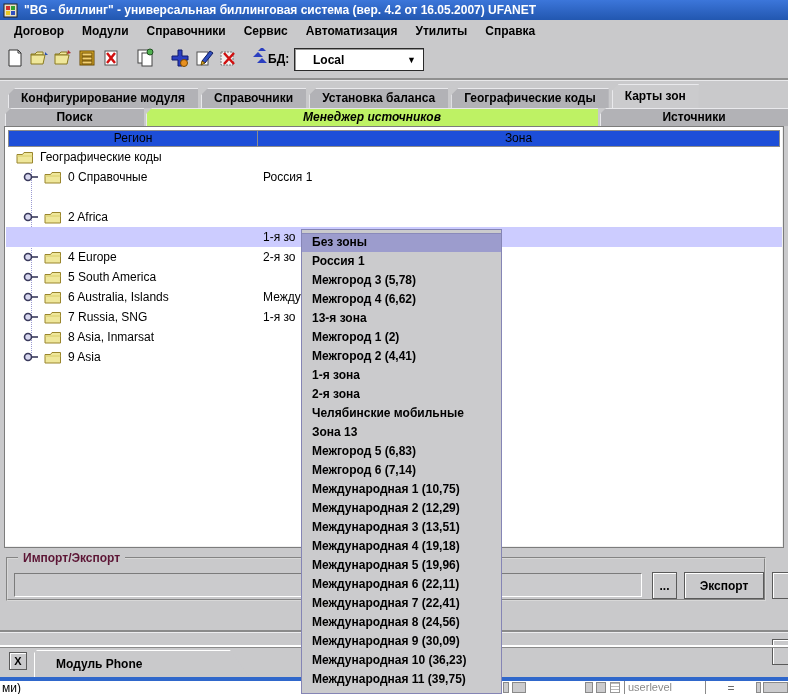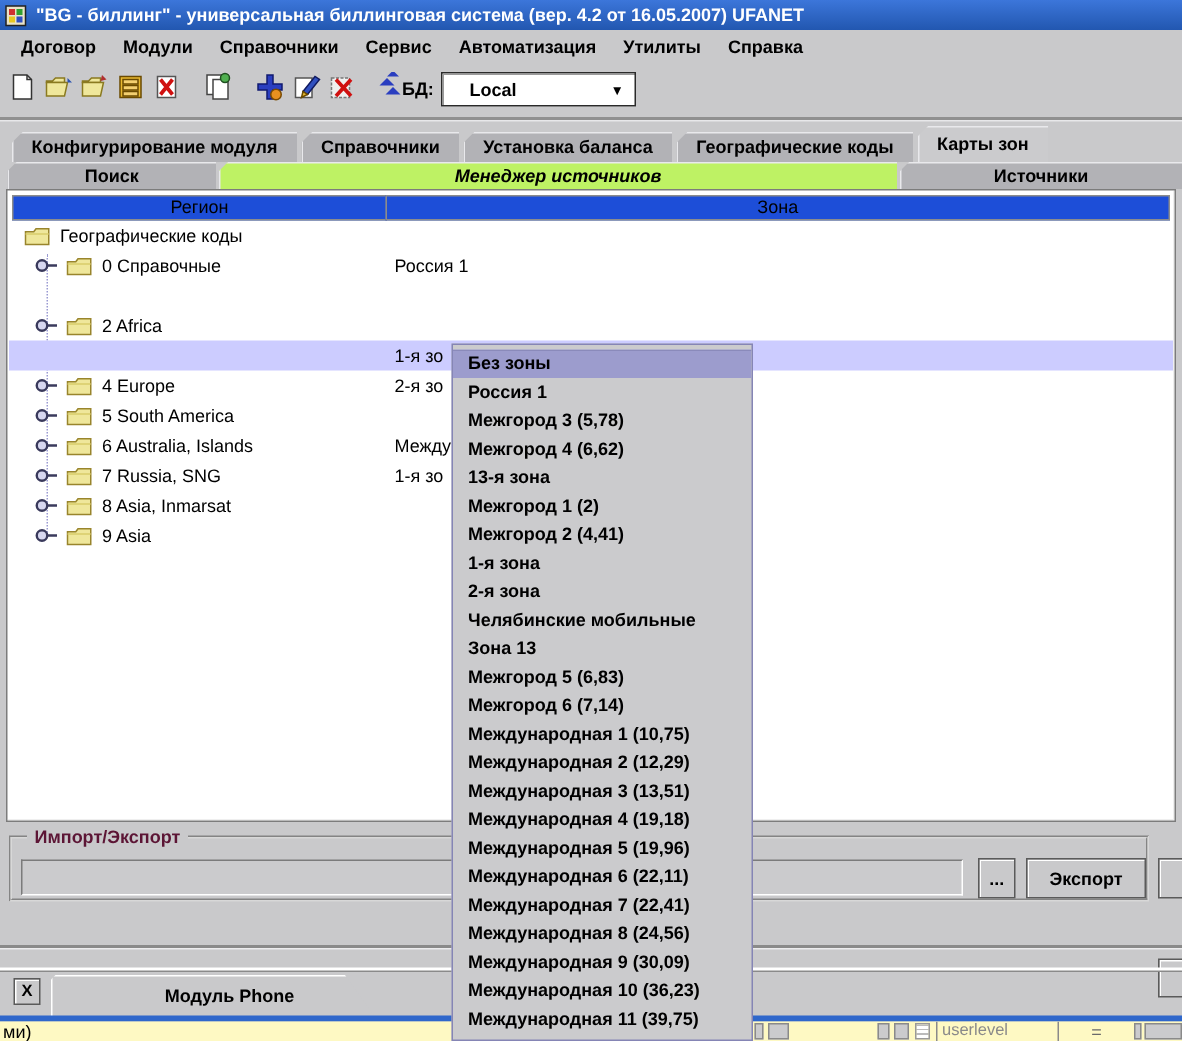--- a/index.html
+++ b/index.html
@@ -74,23 +74,23 @@
   .edge-btn2{left:772px;top:639px;width:26px;height:26px;}
 
   
   .groove1{position:absolute;left:0;top:630px;width:788px;height:2px;background:#8a8a8a;box-shadow:0 1px 0 #ececee;}
   .mdivider{position:absolute;left:0;top:645px;width:788px;height:2px;background:#fff;box-shadow:0 1px 0 #8a8a8a;}
   .mclose{position:absolute;left:9px;top:652px;width:18px;height:18px;background:#c9c9cb;
     border:1px solid #5a5a5a;box-shadow:inset 1px 1px 0 #fff;font-weight:bold;font-size:11px;
     font-family:"Liberation Sans",sans-serif;line-height:14px;text-align:center;padding:0;}
   .mtab{position:absolute;left:34px;top:650px;width:216px;height:28px;background:#c9c9cb;
     clip-path:polygon(0 3px,3px 0,196px 0,100% 100%,0 100%);
-    box-shadow:inset 0 1px 0 #fff,inset 1px 0 0 #fff;font-weight:bold;line-height:28px;padding-left:22px;box-sizing:border-box;text-align:center;}
+    box-shadow:inset 0 1px 0 #fff,inset 1px 0 0 #fff;font-weight:bold;line-height:28px;padding-left:22px;box-sizing:border-box;}
   .blueline{position:absolute;left:0;top:677px;width:788px;height:4px;background:#2f67cb;}
-  .bottomstrip{position:absolute;left:0;top:681px;width:788px;height:13px;background:#fef9c3;overflow:hidden;}
+  .bottomstrip{position:absolute;left:0;top:681px;width:788px;height:13px;background:#ffffff;overflow:hidden;}
   .frag-left{position:absolute;left:2px;top:0;font-size:12px;}
   .fbar{position:absolute;top:1px;height:11px;background:#cbcbcd;border:1px solid #8a8a8a;box-sizing:border-box;}
   .fb1{left:503px;width:6px;} .fb2{left:512px;width:14px;}
   .fb3{left:585px;width:8px;} .fb4{left:596px;width:10px;}
   .fdots{position:absolute;left:610px;top:1px;width:10px;height:11px;
     background:repeating-linear-gradient(#bbb 0 1px,#fff 1px 3px);border:1px solid #999;box-sizing:border-box;}
   .fcell1{position:absolute;left:624px;top:0;width:82px;height:13px;border-left:1px solid #8a8a8a;border-right:1px solid #8a8a8a;
     color:#8a8a8a;font-size:11px;padding-left:3px;box-sizing:border-box;overflow:hidden;white-space:nowrap;}
   .fcell2{position:absolute;left:706px;top:0;width:50px;height:13px;color:#6a6a6a;text-align:center;}
   .fb5{left:756px;width:5px;} .fblock{left:763px;width:25px;}

